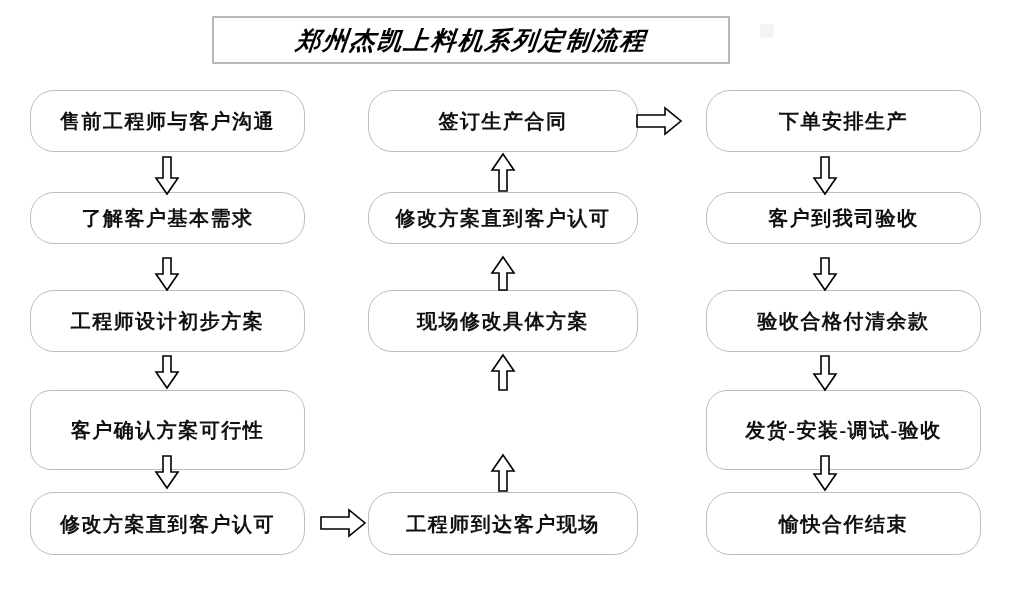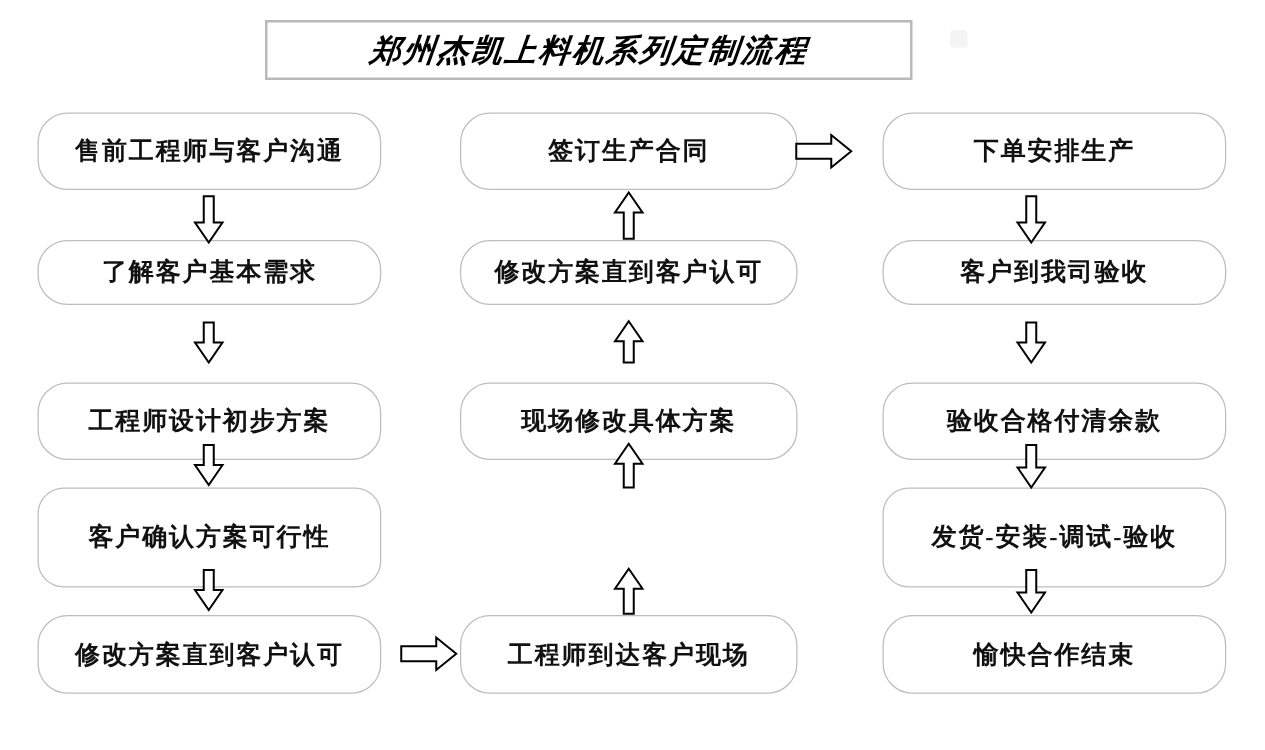--- a/index.html
+++ b/index.html
@@ -74,21 +74,21 @@
   }
 
   
   .col-left   { left: 30px;  width: 275px; }
   .col-mid    { left: 368px; width: 270px; text-align: right; }
   .col-right  { left: 690px; width: 275px; margin-left: 16px; }
 
   
   .row-1 { top: 90px;  height: 62px; }
   .row-2 { top: 192px; height: 52px; }
-  .row-3 { top: 306px; height: 62px; }
+  .row-3 { top: 290px; height: 62px; }
   .row-4 { top: 390px; height: 80px; border-radius: 21px; }
   .row-5 { top: 492px; height: 63px; }
 
   
   .arrow {
     position: absolute;
   }
   .arrow svg {
     display: block;
     overflow: visible;

